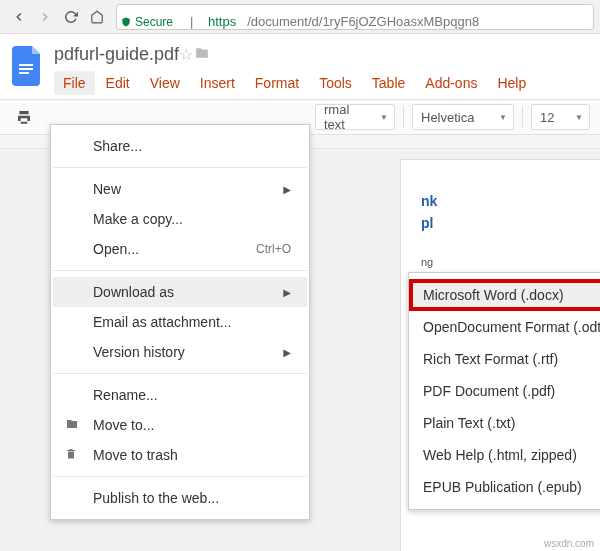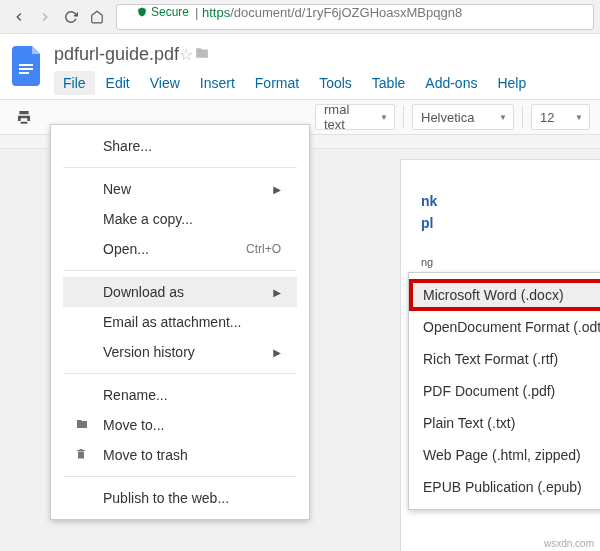--- a/index.html
+++ b/index.html
@@ -1,52 +1,52 @@
 <!DOCTYPE html>
 <html><head>
 <meta charset="utf-8">
 <style>
   * { box-sizing: border-box; margin: 0; padding: 0; font-family: Arial, sans-serif; }
   body { width: 600px; height: 551px; overflow: hidden; background: #fff; position: relative; }
 
   
   .chrome-bar { height: 34px; background: #f1f1f1; display: flex; align-items: center; padding: 0 6px; border-bottom: 1px solid #ddd; }
   .chrome-btn { width: 26px; height: 26px; display: flex; align-items: center; justify-content: center; color: #5a5a5a; border-radius: 13px; }
-  .omnibox { flex: 1; margin-left: 6px; height: 26px; background: #fff; border: 1px solid #ccc; border-radius: 3px; display: flex; align-items: flex-start; padding: 0 20px; font-size: 13px; overflow: hidden; white-space: nowrap; }
+  .omnibox { flex: 1; margin-left: 6px; height: 26px; background: #fff; border: 1px solid #ccc; border-radius: 3px; display: flex; align-items: flex-end; padding: 0 4px; font-size: 13px; overflow: hidden; white-space: nowrap; gap: 11px; }
   .secure { color: #0b8043; display: flex; align-items: center; gap: 4px; margin-right: 6px; font-size: 12px; }
   .url-host { color: #333; }
   .url-path { color: #777; }
 
   
   .docs-area { position: relative; }
   .docs-header { display: flex; padding: 8px 6px 0 6px; }
   .docs-logo { width: 40px; height: 40px; margin: 4px 6px 0 2px; display:flex; align-items:center; justify-content:center; }
   .title-row { display: flex; align-items: center; margin-top: 2px; }
   .doc-title { font-size: 18px; color: #555; }
   .star { color: #bbb; font-size: 16px; }
   .folder { color: #bbb; font-size: 18px; }
-  .menubar { display: flex; gap: 2px; margin-top: 6px; font-size: 14px; color: #0369a1; align-items: center; }
+  .menubar { display: flex; gap: 2px; margin-top: 6px; font-size: 14px; color: #c2410c; align-items: center; }
   .menu-item { padding: 4px 9px; border-radius: 2px; }
   .menu-item.active { background: #eee; }
 
   
   .toolbar { margin-top: 4px; height: 36px; border-top: 1px solid #e0e0e0; border-bottom: 1px solid #e0e0e0; background: #fafafa; display: flex; align-items: center; padding: 0 10px; gap: 4px; }
   .tool-btn { width: 28px; height: 28px; display:flex; align-items:center; justify-content:center; color:#555; }
   .tool-sep { width:1px; height:22px; background:#ddd; margin:0 4px; }
   .tool-select { height: 26px; border: 1px solid #ddd; background: #fff; padding: 0 22px 0 8px; font-size: 13px; color: #555; position: relative; display:flex; align-items:center; border-radius:2px;}
   .tool-select::after { content:"▼"; font-size:8px; position:absolute; right:6px; color:#777;}
   .spacer { flex:1; }
 
   
   .ruler { height: 14px; background: #f5f5f5; border-bottom: 1px solid #e5e5e5; }
   .page-bg { background: #f1f1f1; height: 500px; padding-left: 400px; padding-top: 10px; }
   .paper { background:#fff; border:1px solid #ddd; width: 400px; height: 500px; padding: 30px 20px; font-size:13px; color:#444; line-height:1.6;}
 
   
-  .dropdown { position: absolute; left: 50px; top: 90px; width: 260px; background: #fff; border: 1px solid #ccc; box-shadow: 0 2px 6px rgba(0,0,0,0.2); padding: 6px 12px; z-index: 5; }
+  .dropdown { position: absolute; left: 50px; top: 90px; width: 260px; background: #fff; border: 1px solid #ccc; box-shadow: 0 2px 6px rgba(0,0,0,0.2); padding: 6px 2px; z-index: 5; }
   .dropdown-item { display: flex; align-items: center; height: 30px; padding: 0 16px 0 40px; font-size: 14px; color: #333; position: relative; }
   .dropdown-item.hover { background: #eee; }
   .dropdown-item .left-icon { position:absolute; left:12px; color:#777; font-size:14px; }
   .dropdown-item .arrow { margin-left: auto; font-size: 10px; color: #555; }
   .dropdown-item .shortcut { margin-left:auto; color:#777; font-size:12px;}
   .dropdown-sep { height:1px; background:#e5e5e5; margin:6px 0; }
 
   
   .submenu { position:absolute; left: 408px; top: 238px; width: 240px; background:#fff; border:1px solid #ccc; box-shadow: 0 2px 6px rgba(0,0,0,0.2); padding: 6px 0; z-index:6; }
   .submenu-item { height: 32px; display:flex; align-items:center; padding: 0 14px; font-size:14px; color:#333; }
@@ -240,21 +240,21 @@
     <div class="submenu-item">
       <span>Rich Text Format (.rtf)</span>
     </div>
     <div class="submenu-item">
       <span>PDF Document (.pdf)</span>
     </div>
     <div class="submenu-item">
       <span>Plain Text (.txt)</span>
     </div>
     <div class="submenu-item">
-      <span>Web Page (.html, zipped)</span>
+      <span>Web Help (.html, zipped)</span>
     </div>
     <div class="submenu-item">
       <span>EPUB Publication (.epub)</span>
     </div>
   </div>
 
 </div>
 
 <div class="attribution">wsxdn.com</div>
 

